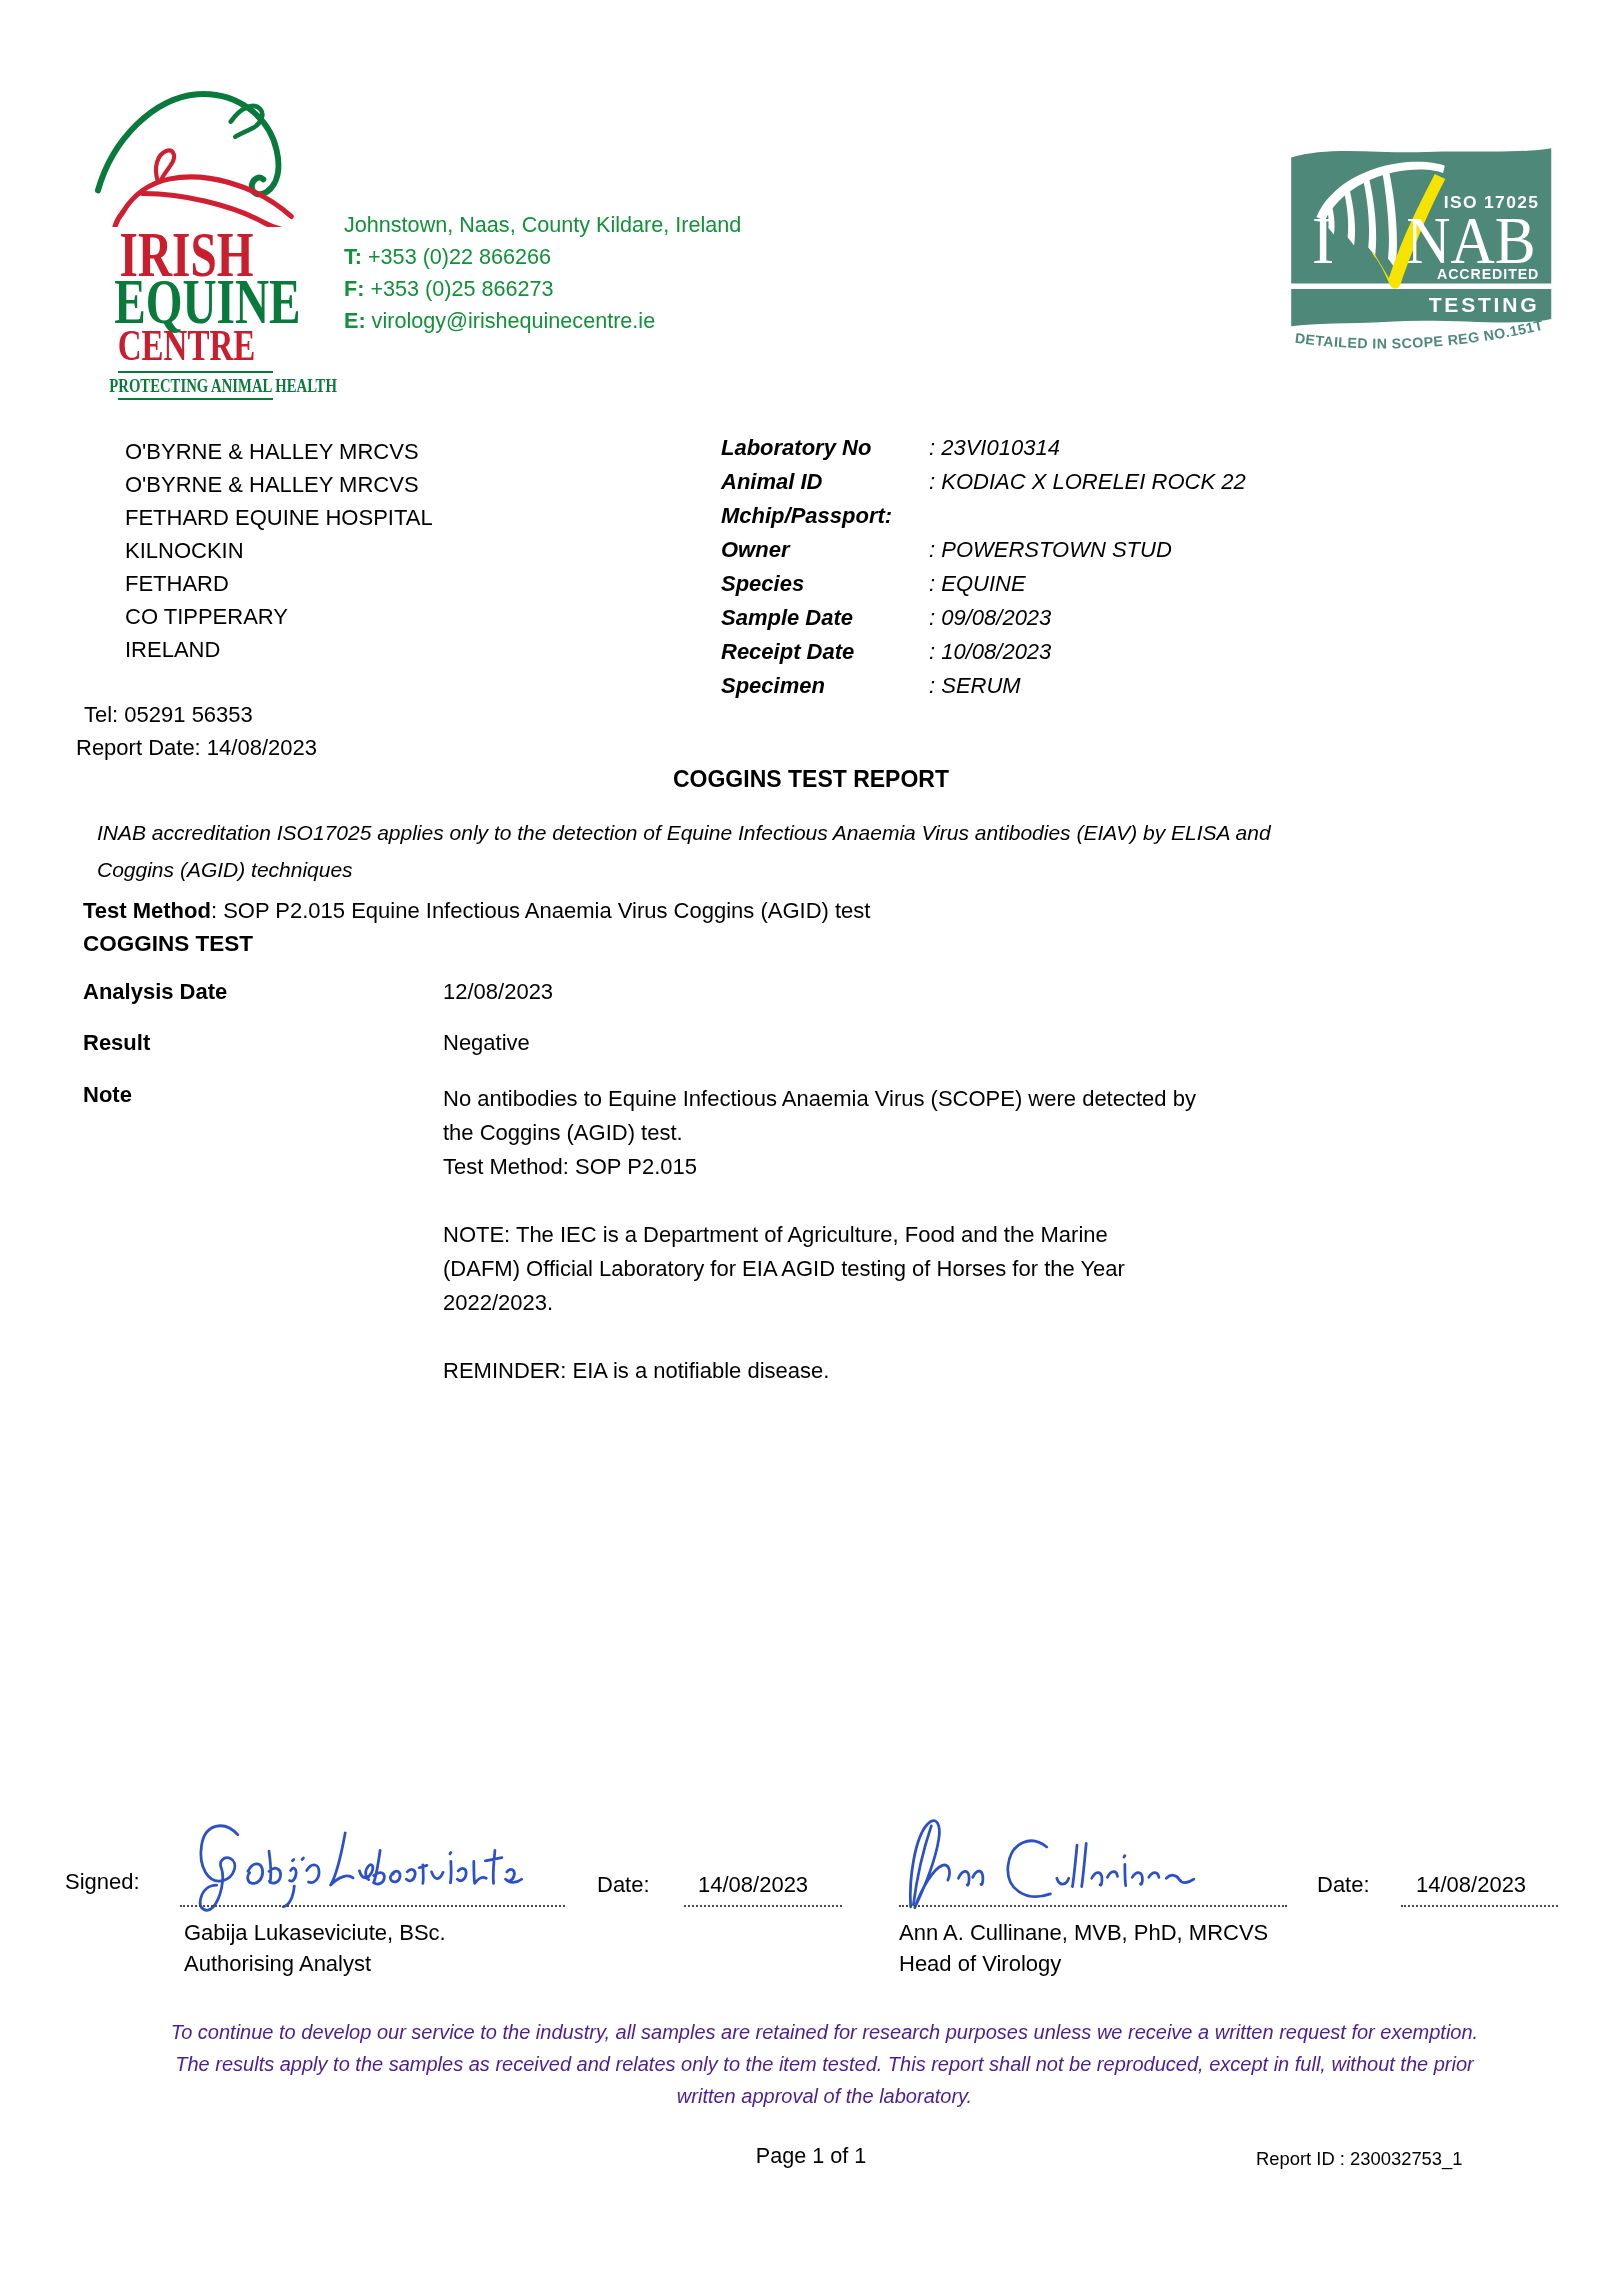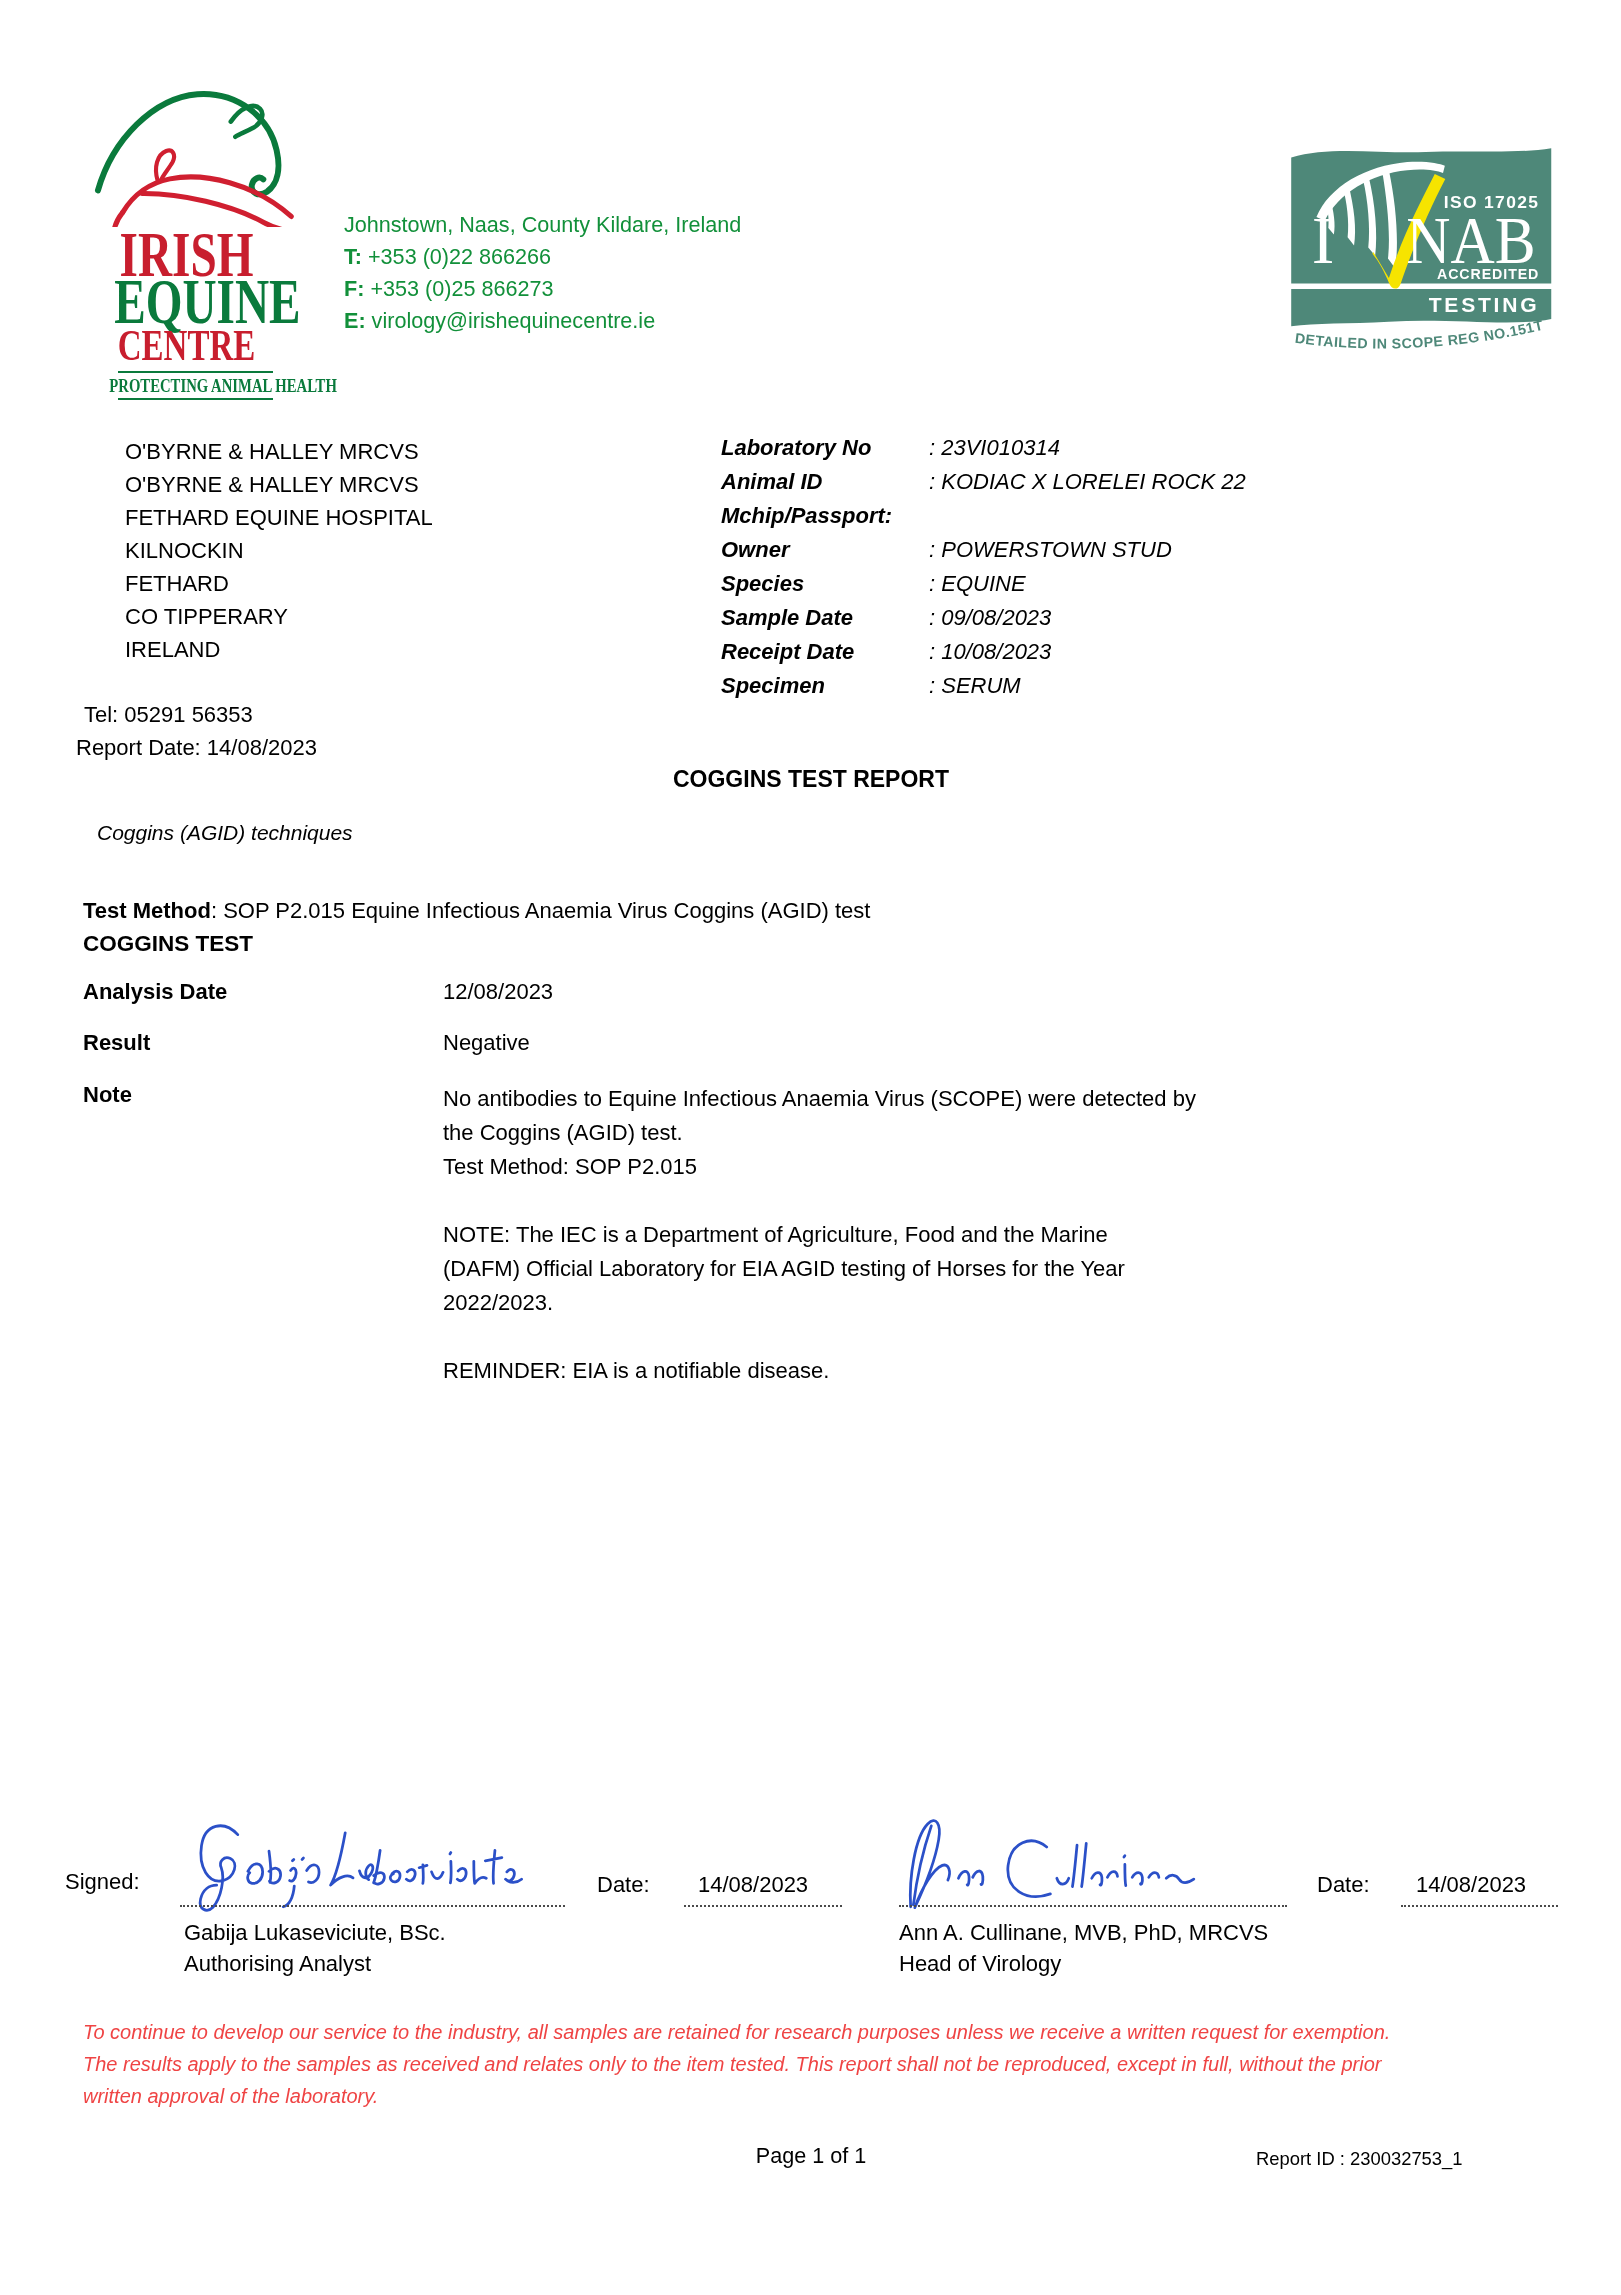--- a/index.html
+++ b/index.html
@@ -34,22 +34,22 @@
   .sectitle{position:absolute;left:83px;top:931px;font-weight:bold;font-size:22.5px;}
   .arow-label{position:absolute;left:83px;font-weight:bold;white-space:nowrap;}
   .arow-value{position:absolute;left:443px;white-space:nowrap;}
   .noteblock{position:absolute;left:443px;top:1082px;}
   .pline{min-height:34px;line-height:34px;white-space:nowrap;}
   
   .sig-label{position:absolute;white-space:nowrap;}
   .dotline{position:absolute;border-bottom:2.3px dotted #4a4a4a;height:0;}
   .sig-svg{position:absolute;}
   
-  .disclaimer{position:absolute;left:83px;top:2016px;width:1483px;text-align:left;
-      font-style:italic;color:#ef4444;font-size:20px;line-height:32px;}
+  .disclaimer{position:absolute;left:83px;top:2016px;width:1483px;text-align:center;
+      font-style:italic;color:#4c1d95;font-size:20px;line-height:32px;}
   .pageno{position:absolute;left:0;right:0;top:2143px;text-align:center;font-size:21.6px;}
   .reportid{position:absolute;left:1256px;top:2148px;font-size:18.4px;white-space:nowrap;}
 </style>
 </head>
 <body>
 
 <div class="page">
 
   <svg class="abs" style="left:94px;top:85px;" width="209" height="142" viewBox="0 0 455 310">
     <g fill="none" stroke="#0a7a3c" stroke-width="13" stroke-linecap="round">
@@ -147,20 +147,21 @@
       </div>
     <div class="drow">
         <div class="dlabel">Specimen</div>
         <div>: SERUM</div>
       </div>
   </div>
 
   <div class="title">COGGINS TEST REPORT</div>
 
   <div class="accred">
+    <div>INAB accreditation ISO17025 applies only to the detection of Equine Infectious Anaemia Virus antibodies (EIAV) by ELISA and</div>
     <div>Coggins (AGID) techniques</div>
   </div>
 
   <div class="tmethod">
     <b>Test Method</b><span>: SOP P2.015 Equine Infectious Anaemia Virus Coggins (AGID) test</span>
   </div>
 
   <div class="sectitle">COGGINS TEST</div>
 
   <div class="arow-label" style="top:979px;">Analysis Date</div>

